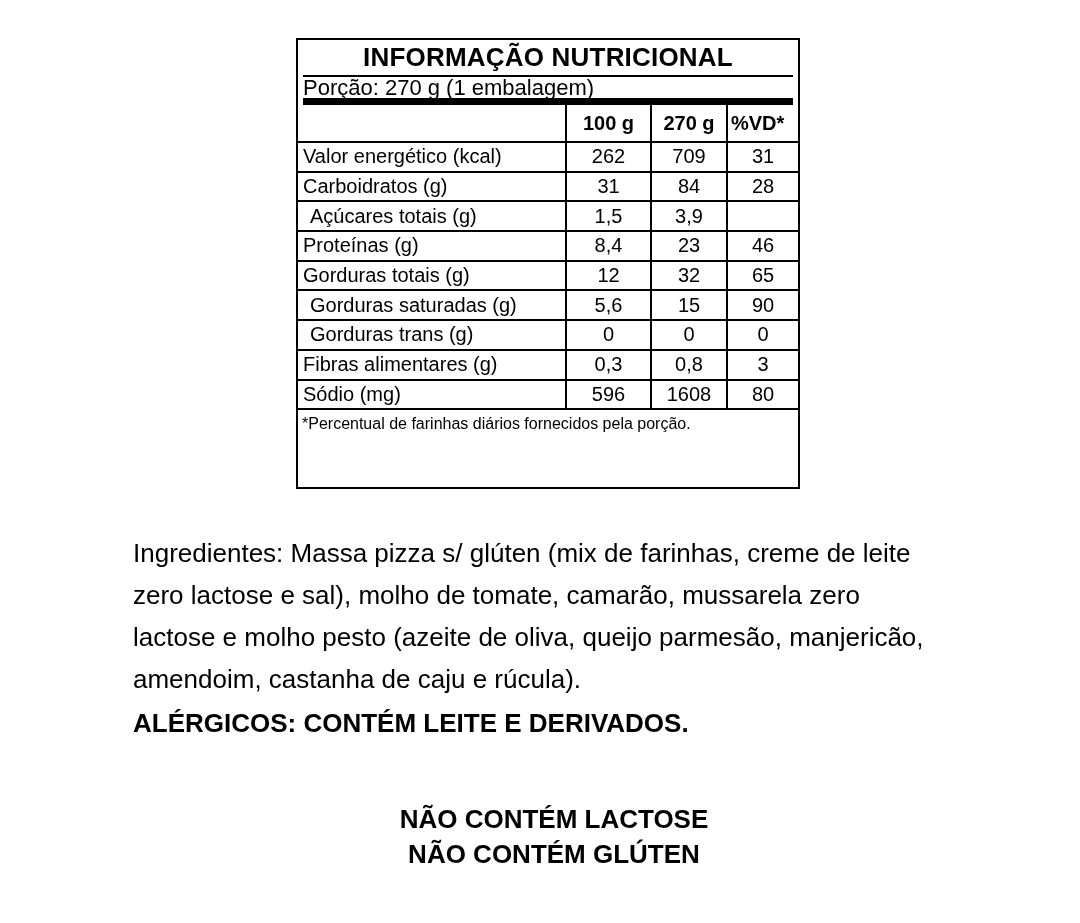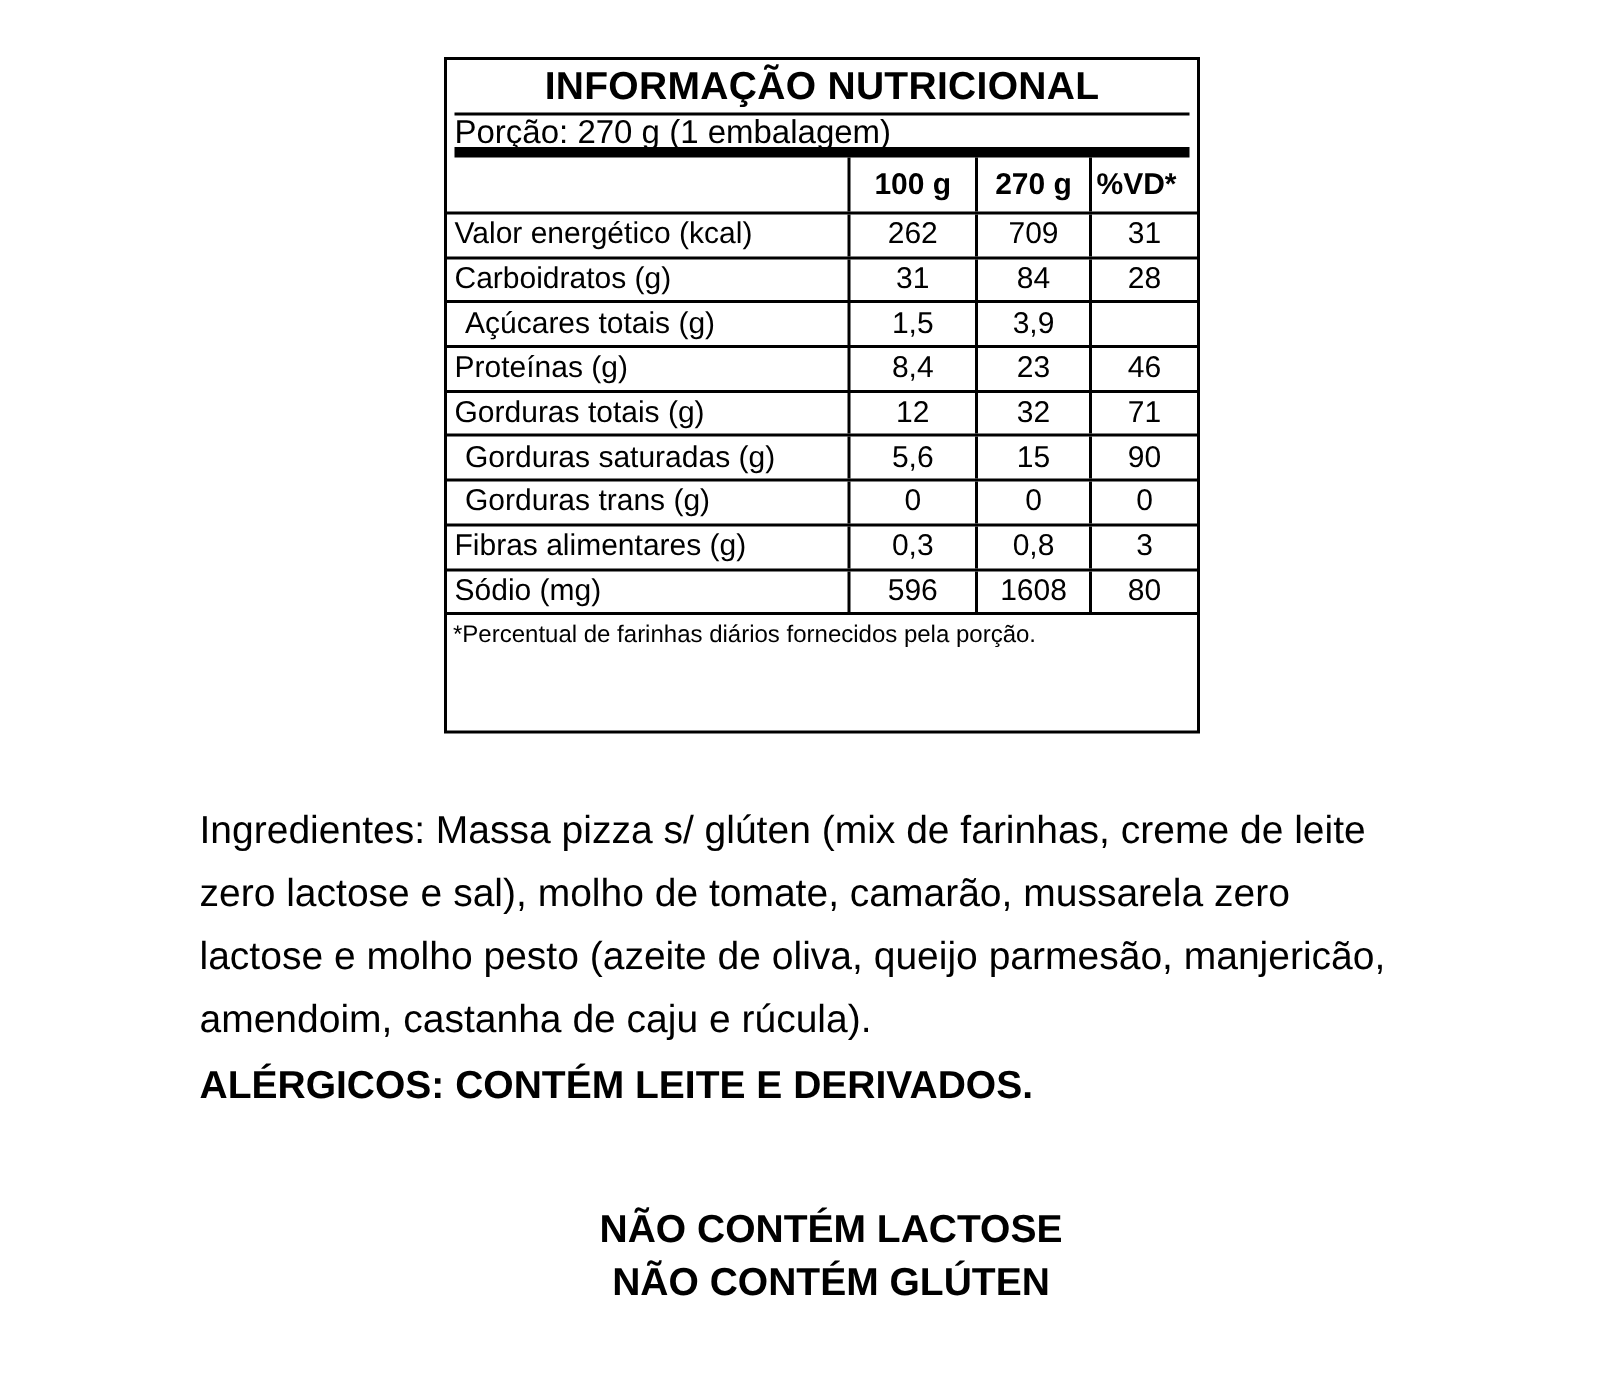--- a/index.html
+++ b/index.html
@@ -129,21 +129,21 @@
   <div class="nl-grid-row nl-row">
     <div class="lbl ind0">Proteínas (g)</div>
     <div class="vcell">8,4</div>
     <div class="vcell">23</div>
     <div class="vcell">46</div>
   </div>
   <div class="nl-grid-row nl-row">
     <div class="lbl ind0">Gorduras totais (g)</div>
     <div class="vcell">12</div>
     <div class="vcell">32</div>
-    <div class="vcell">71</div>
+    <div class="vcell">65</div>
   </div>
   <div class="nl-grid-row nl-row">
     <div class="lbl ind1">Gorduras saturadas (g)</div>
     <div class="vcell">5,6</div>
     <div class="vcell">15</div>
     <div class="vcell">90</div>
   </div>
   <div class="nl-grid-row nl-row">
     <div class="lbl ind1">Gorduras trans (g)</div>
     <div class="vcell">0</div>

